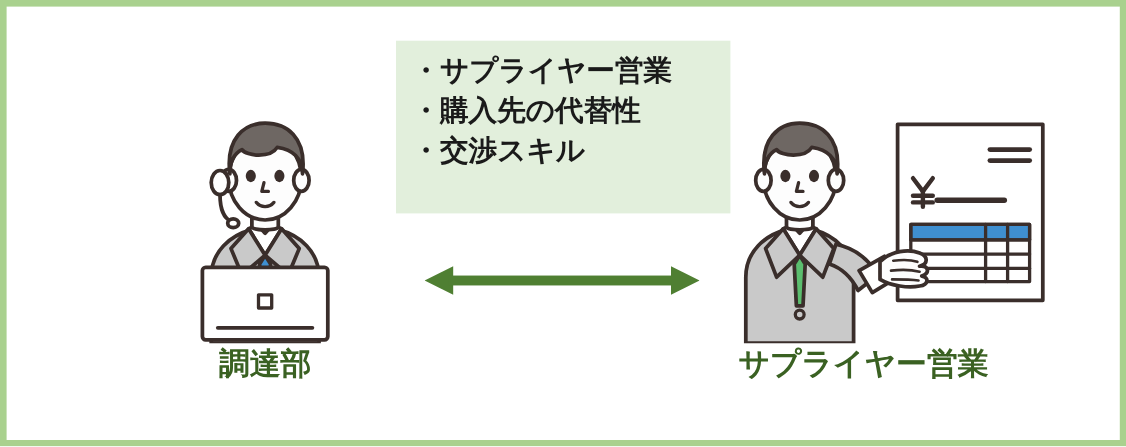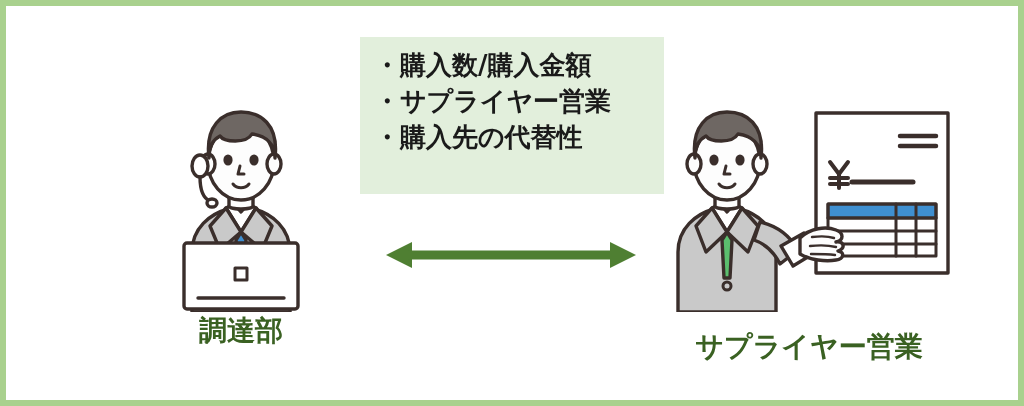--- a/index.html
+++ b/index.html
@@ -71,31 +71,31 @@
   .role-label {
     position: absolute;
     font-family: Liberation Sans, sans-serif;
     font-size: 28px;
     font-weight: 700;
     color: #3a6122;
     white-space: nowrap;
     text-align: center;
   }
   #label-left  { left: 86px;  top: 312px; width: 310px; }
-  #label-right { left: 644px; top: 312px; width: 330px; margin-top: 16px; }
+  #label-right { left: 620px; top: 312px; width: 330px; }
 </style>
 </head>
 <body>
 
 <div id="stage">
 
   <div id="criteria-box">
-    <div class="criteria-item">・購入数/購入金額</div>
     <div class="criteria-item">・サプライヤー営業</div>
     <div class="criteria-item">・購入先の代替性</div>
+    <div class="criteria-item">・交渉スキル</div>
   </div>
 
   <svg id="arrow" viewBox="0 0 250 34">
     <g fill="#4f7f32">
       <polygon points="0,17 26,4 26,30"></polygon>
       <rect x="22" y="12.5" width="206" height="9"></rect>
       <polygon points="250,17 224,4 224,30"></polygon>
     </g>
   </svg>
 

